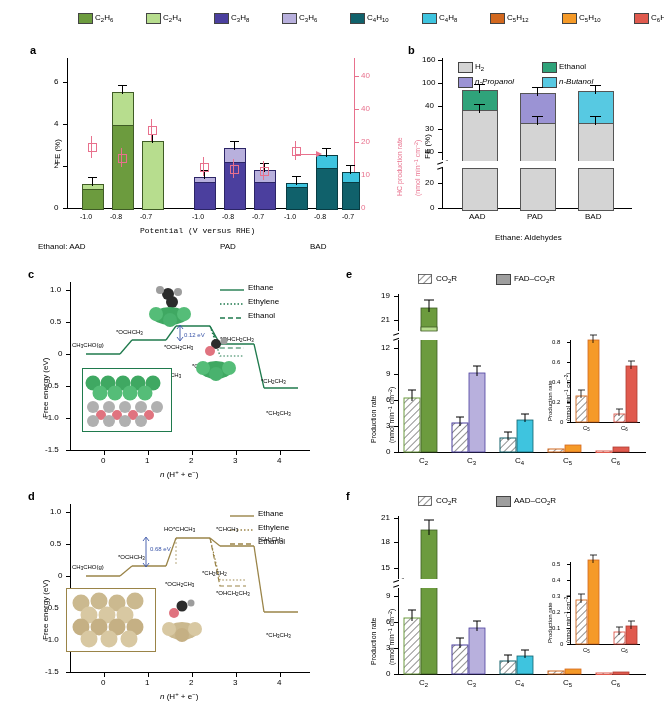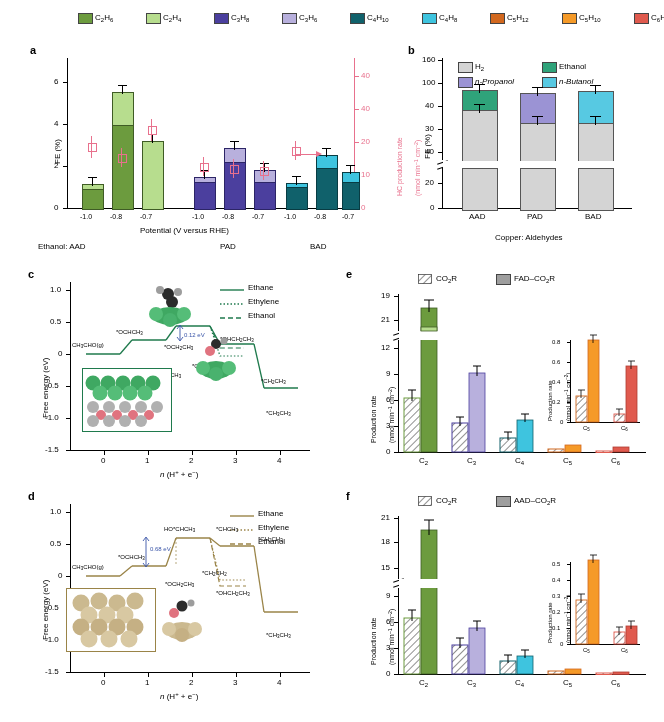--- a/index.html
+++ b/index.html
@@ -164,21 +164,21 @@
     <span class="lbl-sm abs" style="left:60px;top:169px;">-1.0</span>
     <span class="lbl-sm abs" style="left:90px;top:169px;">-0.8</span>
     <span class="lbl-sm abs" style="left:120px;top:169px;">-0.7</span>
     <span class="lbl-sm abs" style="left:172px;top:169px;">-1.0</span>
     <span class="lbl-sm abs" style="left:202px;top:169px;">-0.8</span>
     <span class="lbl-sm abs" style="left:232px;top:169px;">-0.7</span>
     <span class="lbl-sm abs" style="left:264px;top:169px;">-1.0</span>
     <span class="lbl-sm abs" style="left:294px;top:169px;">-0.8</span>
     <span class="lbl-sm abs" style="left:322px;top:169px;">-0.7</span>
 
-    <span class="lbl abs" style="left:120px;top:183px;">Potential (V versus RHE)</span>
+    <span class="lbl abs" style="left:120px;top:183px;font-family:Liberation Mono, monospace;">Potential (V versus RHE)</span>
     <span class="lbl abs" style="left:18px;top:199px;">Ethanol: AAD</span>
     <span class="lbl abs" style="left:200px;top:199px;">PAD</span>
     <span class="lbl abs" style="left:290px;top:199px;">BAD</span>
   </div>
 
   <div class="abs" style="left:400px;top:44px;width:250px;height:220px;">
     <div class="panel-letter abs" style="left:8px;top:0px;">b</div>
 
     <div class="axis-line" style="left:42px;top:14px;width:1px;height:150px;"></div>
     <div class="axis-line" style="left:42px;top:164px;width:190px;height:1px;"></div>
@@ -241,21 +241,21 @@
     <div class="errcap" style="left:190px;top:72px;width:11px;"></div>
     <div class="errbar" style="left:195px;top:41px;height:9px;"></div>
     <div class="errcap" style="left:190px;top:41px;width:11px;"></div>
 
     <div class="abs" style="left:43px;top:117px;width:189px;height:7px;background:#fff;"></div>
 
     <span class="lbl abs" style="left:69px;top:169px;">AAD</span>
     <span class="lbl abs" style="left:127px;top:169px;">PAD</span>
     <span class="lbl abs" style="left:185px;top:169px;">BAD</span>
 
-    <span class="lbl abs" style="left:95px;top:190px;">Copper: Aldehydes</span>
+    <span class="lbl abs" style="left:95px;top:190px;">Ethane: Aldehydes</span>
   </div>
 
   <div class="abs" style="left:20px;top:268px;width:310px;height:215px;">
     <div class="panel-letter abs" style="left:8px;top:0px;">c</div>
 
     <div class="axis-line" style="left:50px;top:14px;width:1px;height:168px;"></div>
     <div class="axis-line" style="left:50px;top:182px;width:240px;height:1px;"></div>
 
     <div class="tick" style="left:46px;top:182px;width:4px;height:1px;"></div>
     <div class="tick" style="left:46px;top:150px;width:4px;height:1px;"></div>

